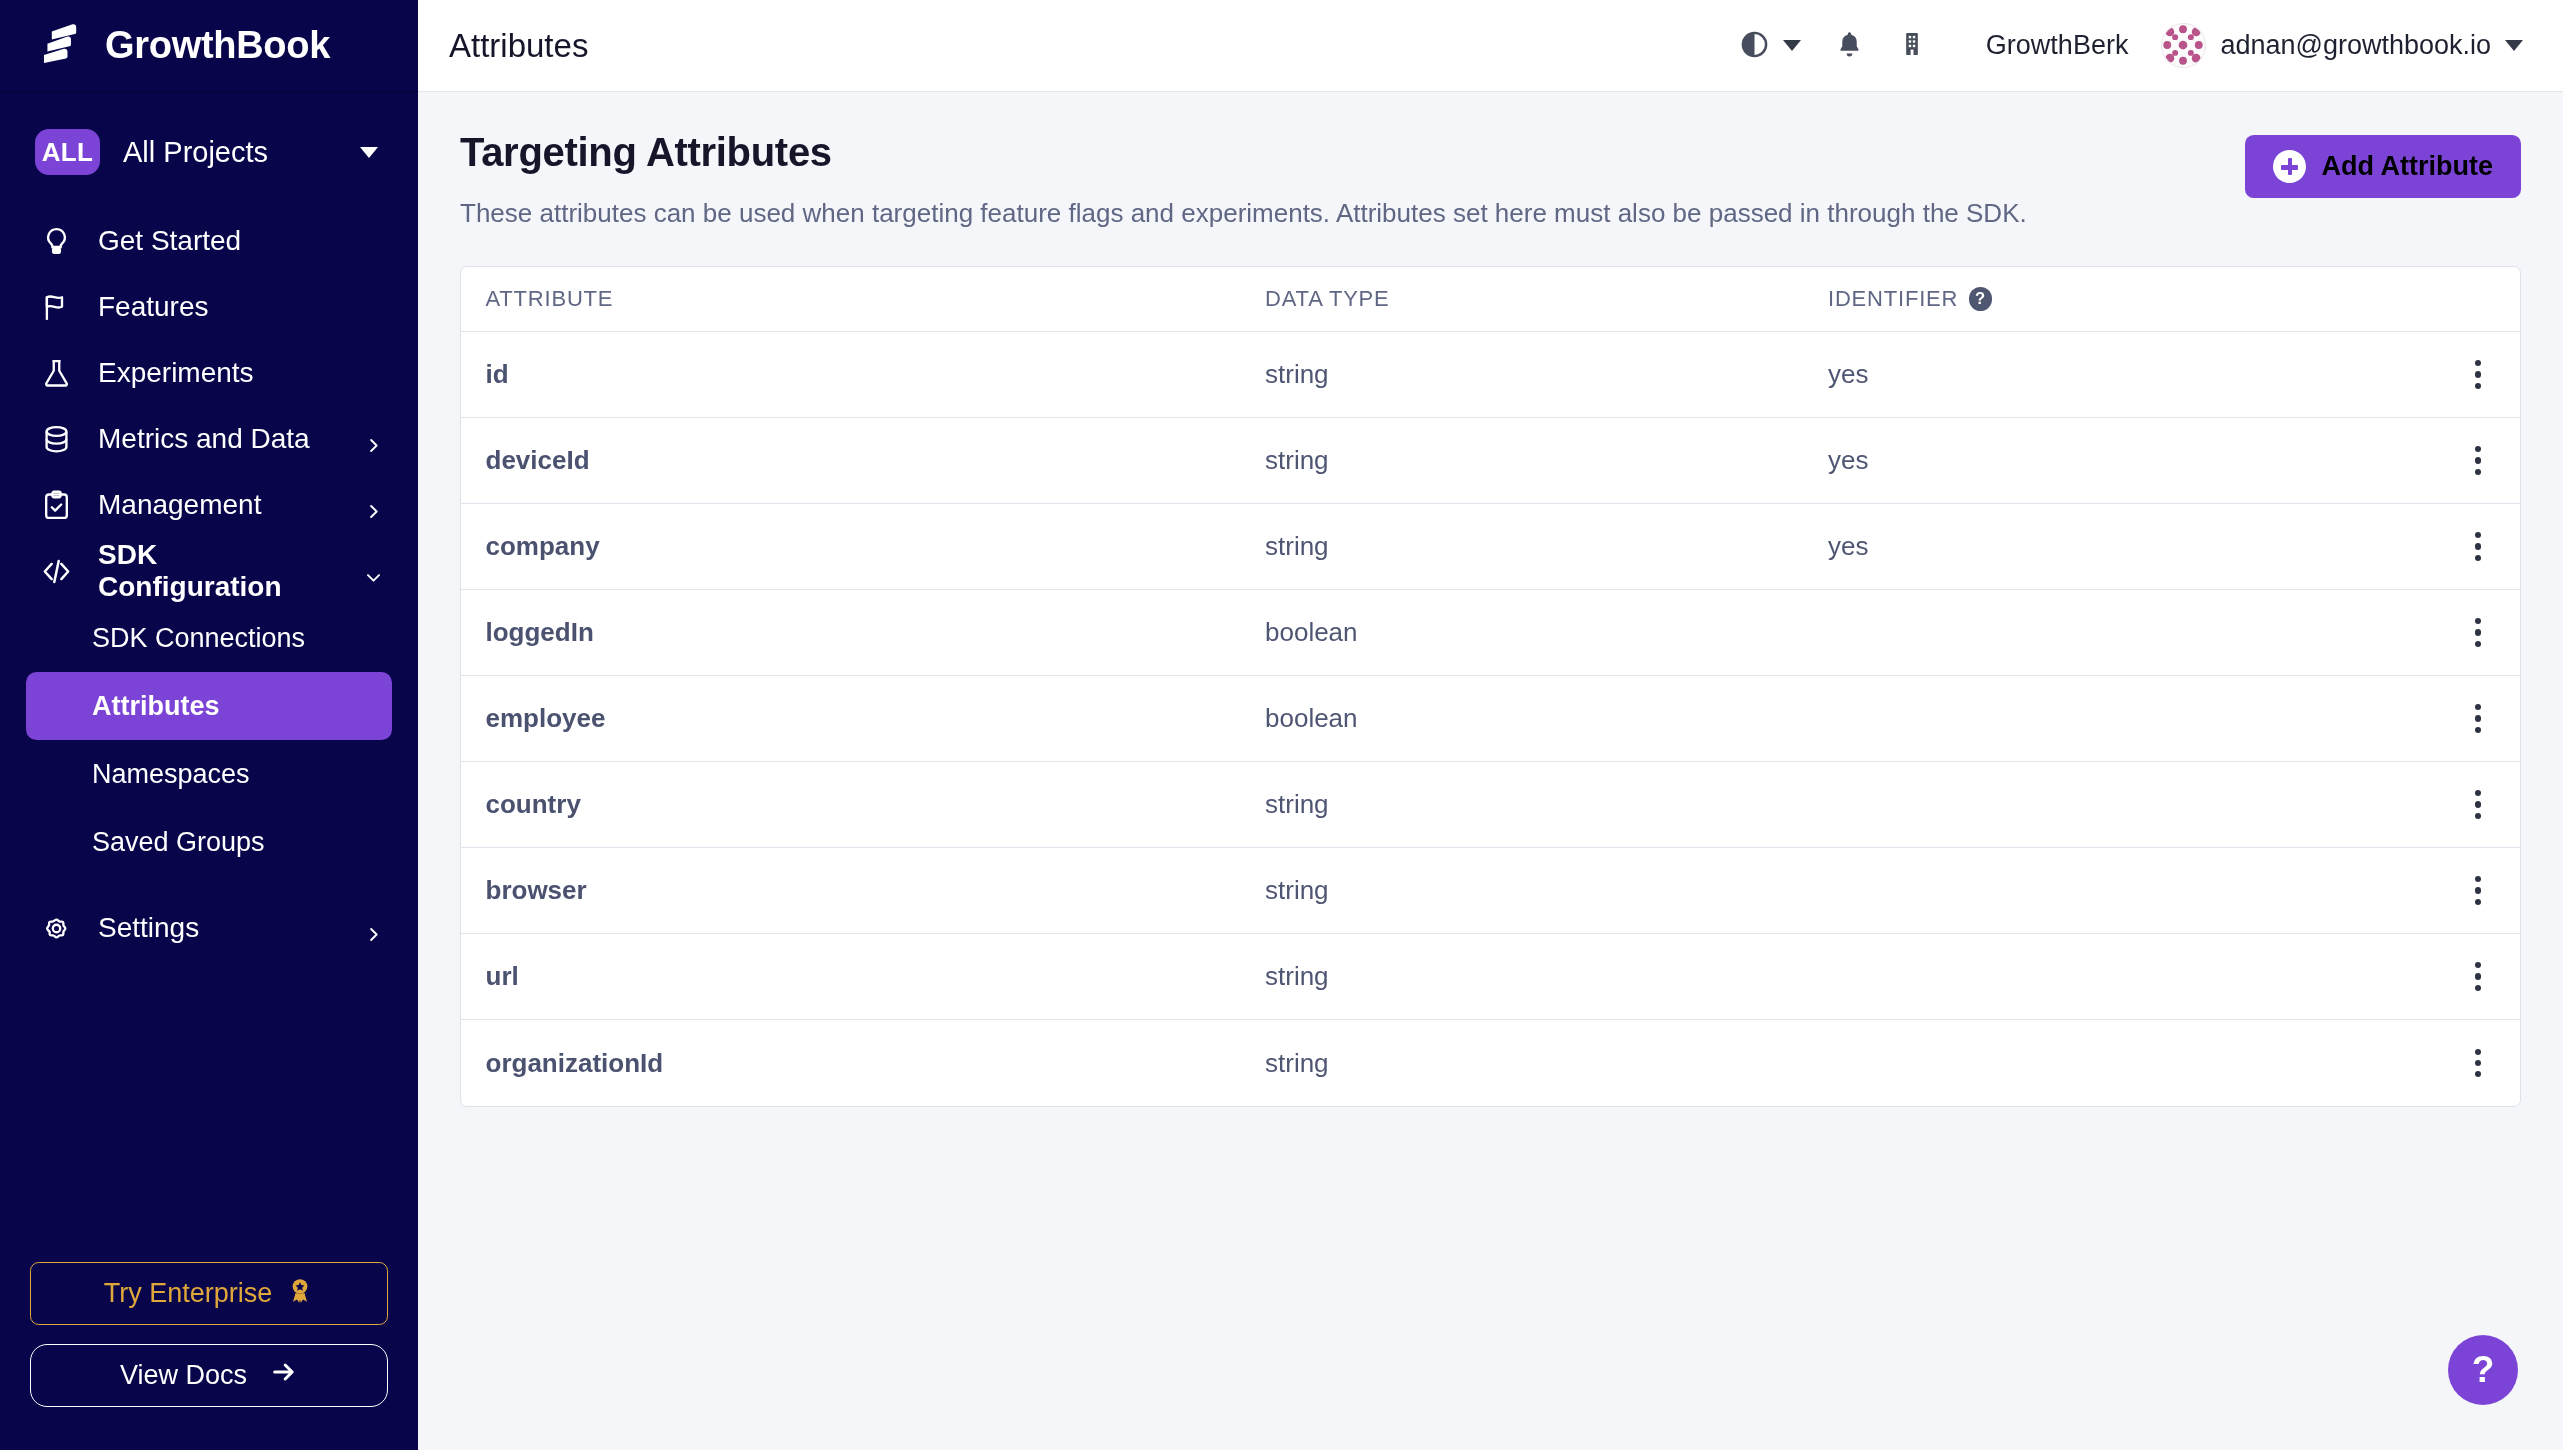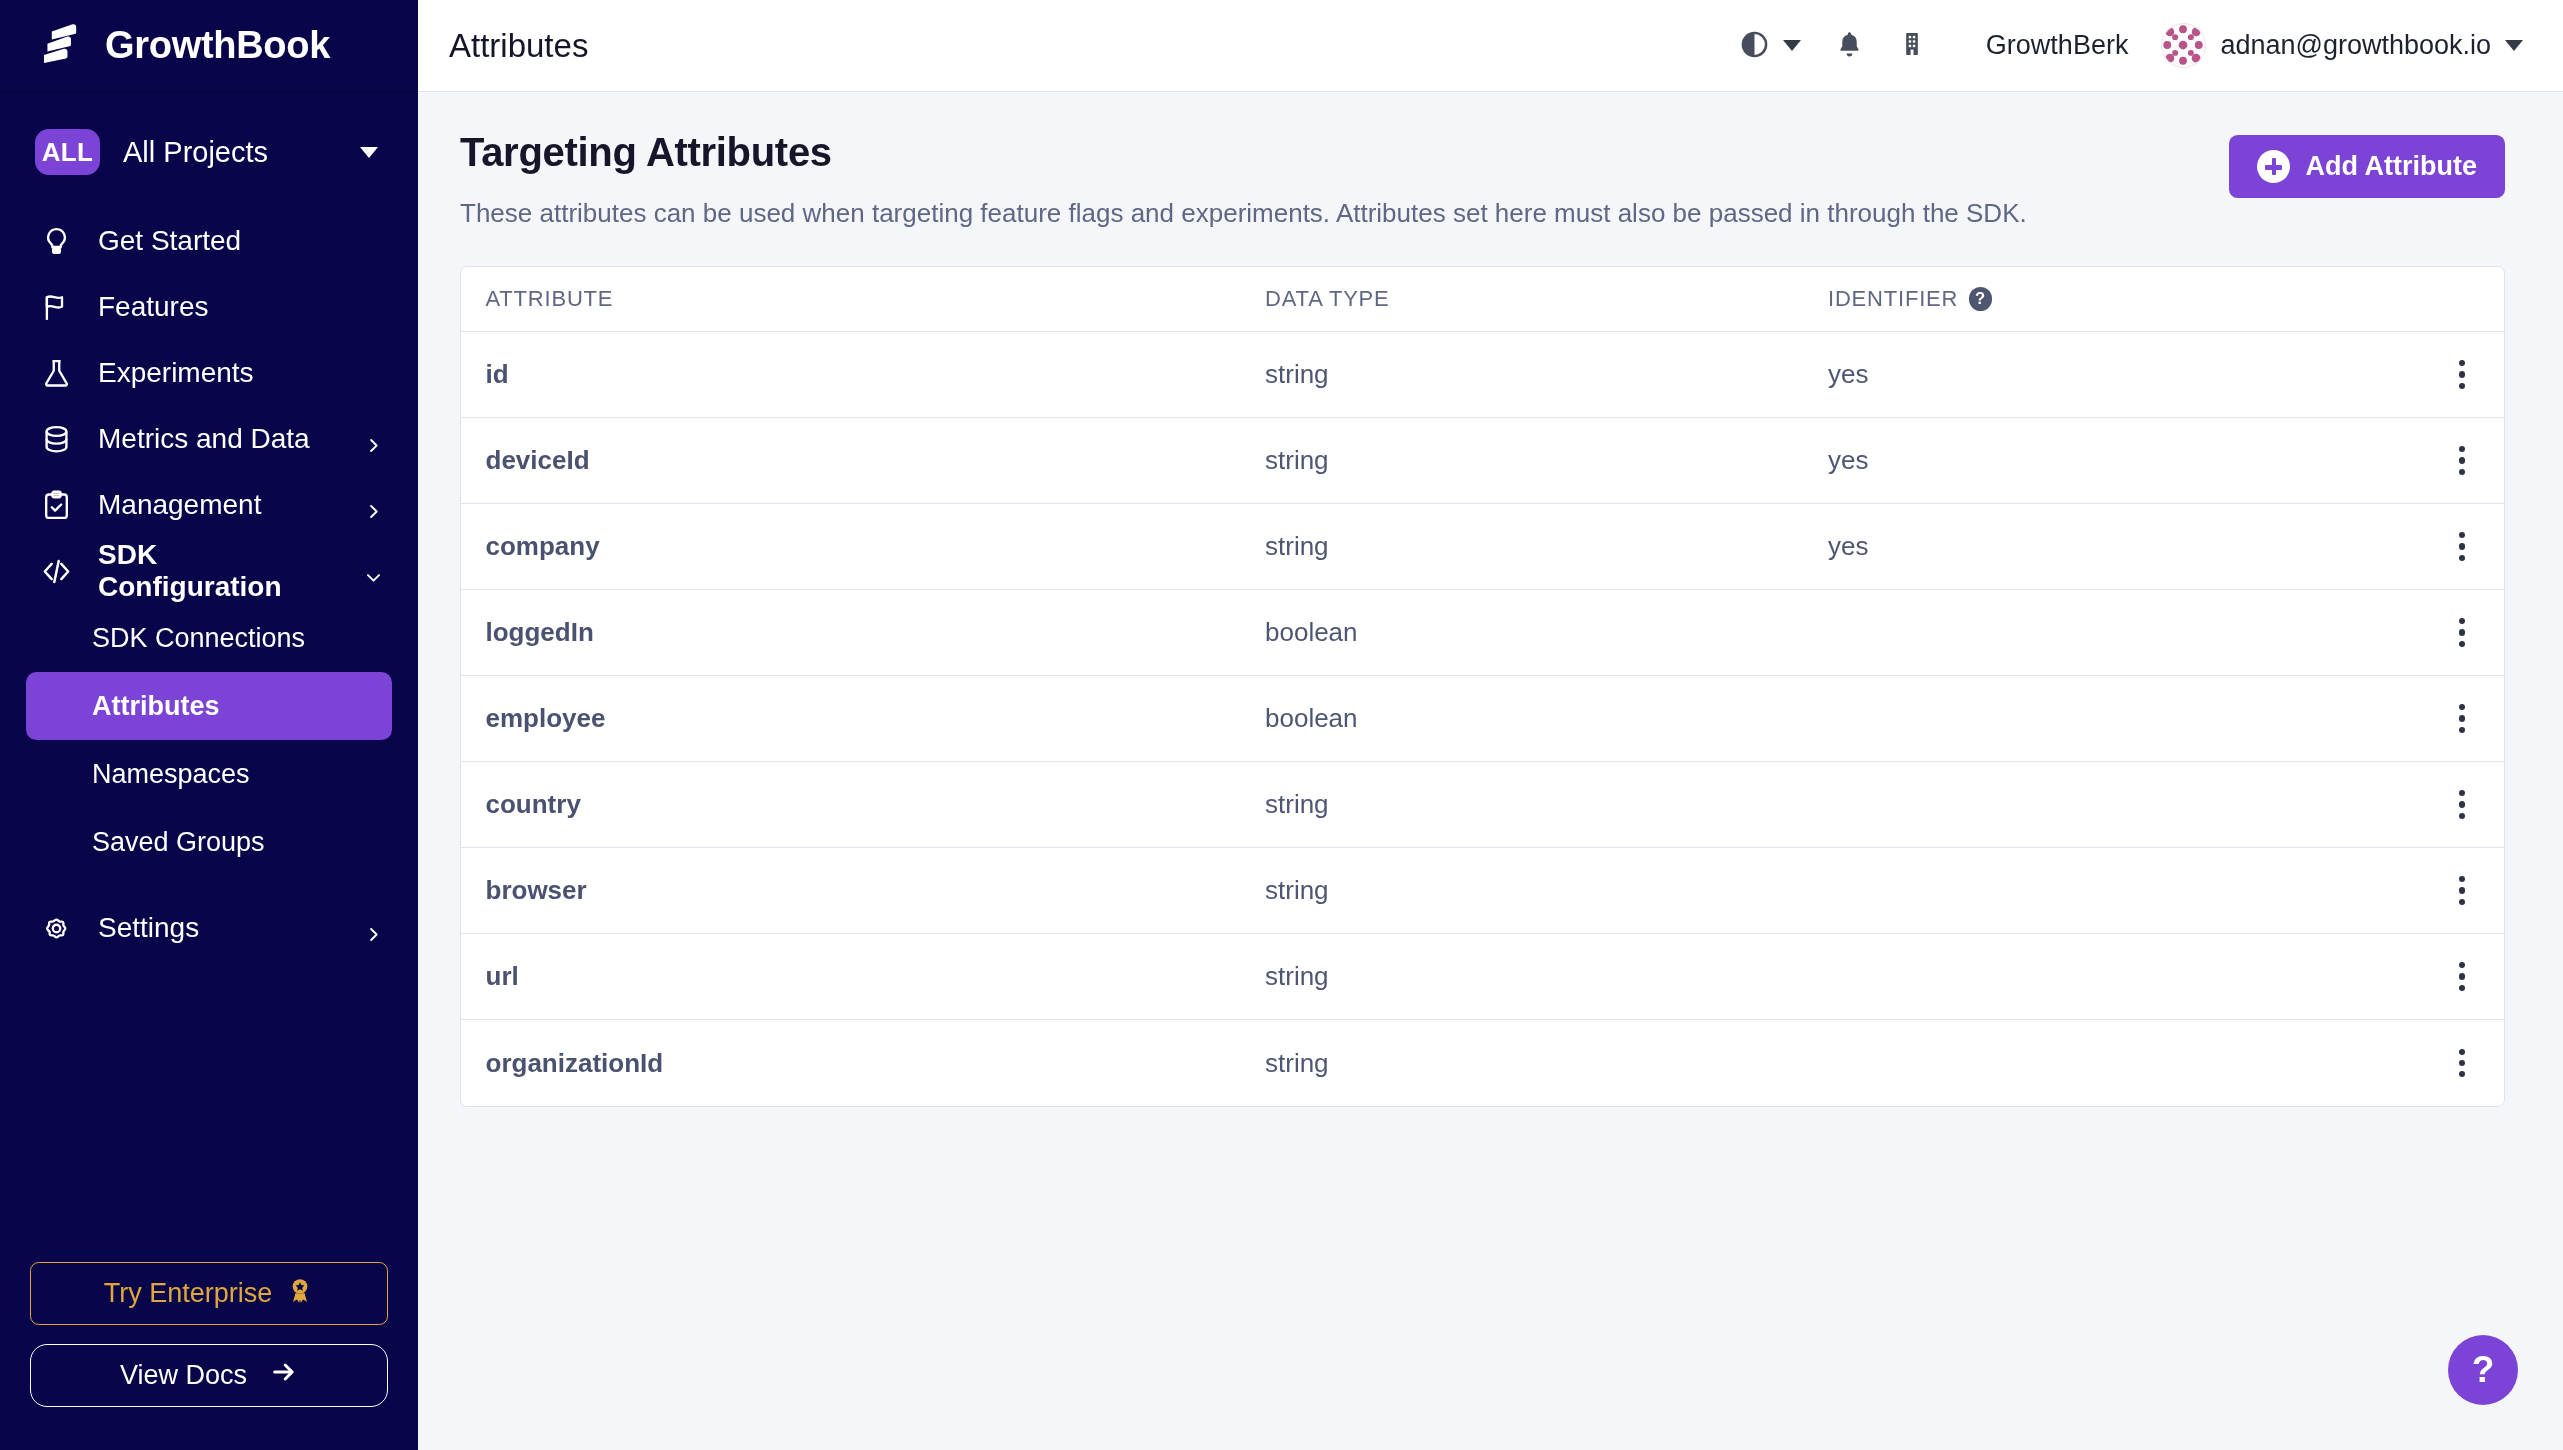--- a/index.html
+++ b/index.html
@@ -103,27 +103,27 @@
   }
   .org-chip { display: flex; align-items: center; gap: 12.2px; cursor: pointer; }
   .org-name { font-size: 27px; color: #1e2230; margin-left: 48px; }
   .user-chip { display: flex; align-items: center; gap: 14px; cursor: pointer; }
   .avatar {
     width: 45px; height: 45px; border-radius: 50%;
     border: 1.7px solid #e9e2ea; overflow: hidden; flex: 0 0 45px;
   }
   .user-email { font-size: 27px; color: #1e2230; }
 
-  .content { flex: 1; background: #f5f6fa; padding: 38px 58px 0 42px; overflow: hidden; }
+  .content { flex: 1; background: #f5f6fa; padding: 38px 42px 0 42px; overflow: hidden; }
   .content-head { display: flex; align-items: flex-start; }
   .head-left { flex: 1; }
   .page-title { font-size: 40px; font-weight: 700; color: #16162b; letter-spacing: -0.3px; }
   .page-sub { margin-top: 23px; font-size: 26px; color: #5f6784; }
   .btn-add {
-    background: #7c44d6; color: #ffffff;
+    background: #7c44d6; color: #000000;
     border: none; border-radius: 8.7px;
     height: 63px; padding: 0 28px;
     font-size: 27px; font-weight: 700;
     display: flex; align-items: center; gap: 15.7px;
     cursor: pointer; margin-top: 5.2px;
     font-family: "Liberation Sans", sans-serif;
   }
   .plus-circle {
     width: 33px; height: 33px; border-radius: 50%;
     background: #ffffff; position: relative; flex: 0 0 33px;

